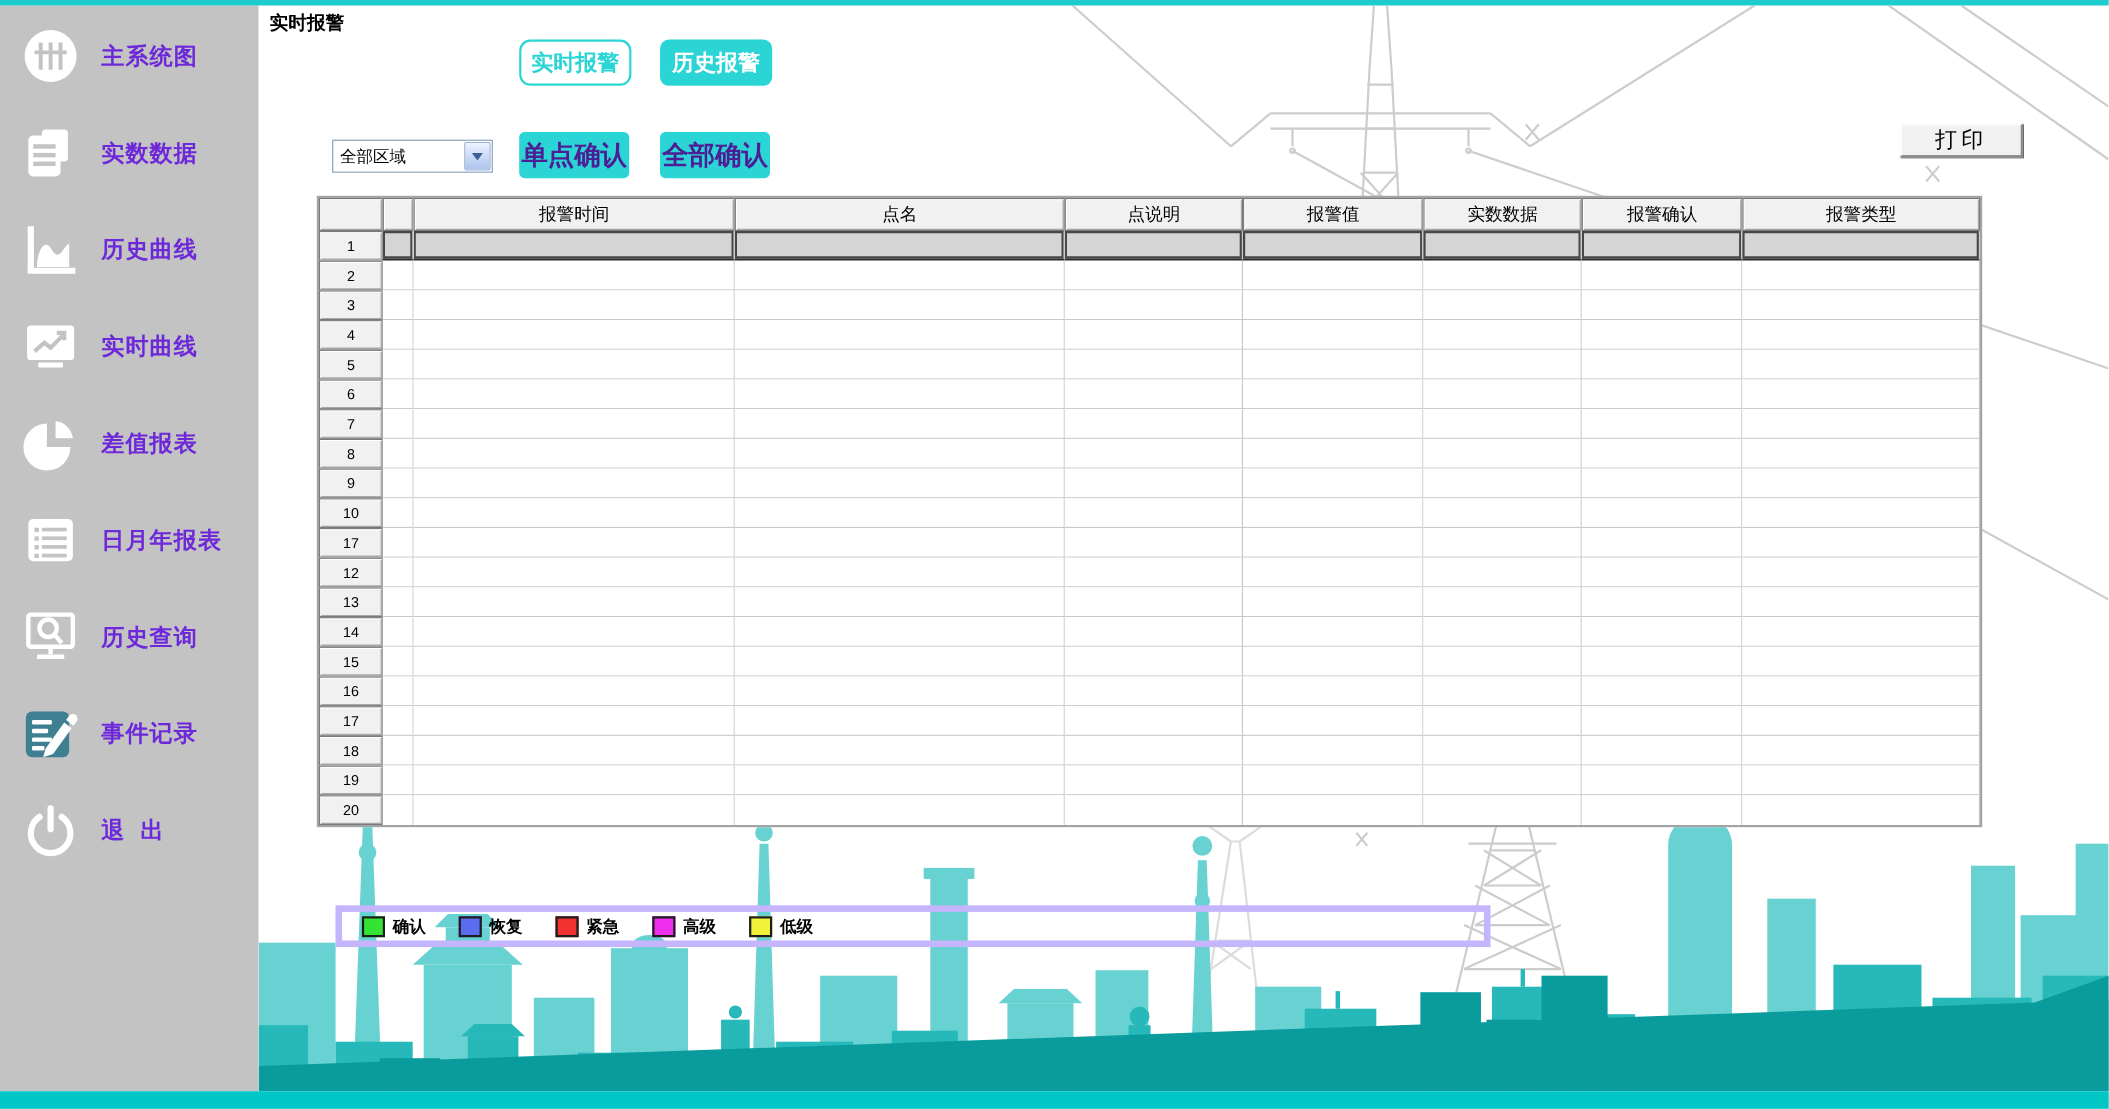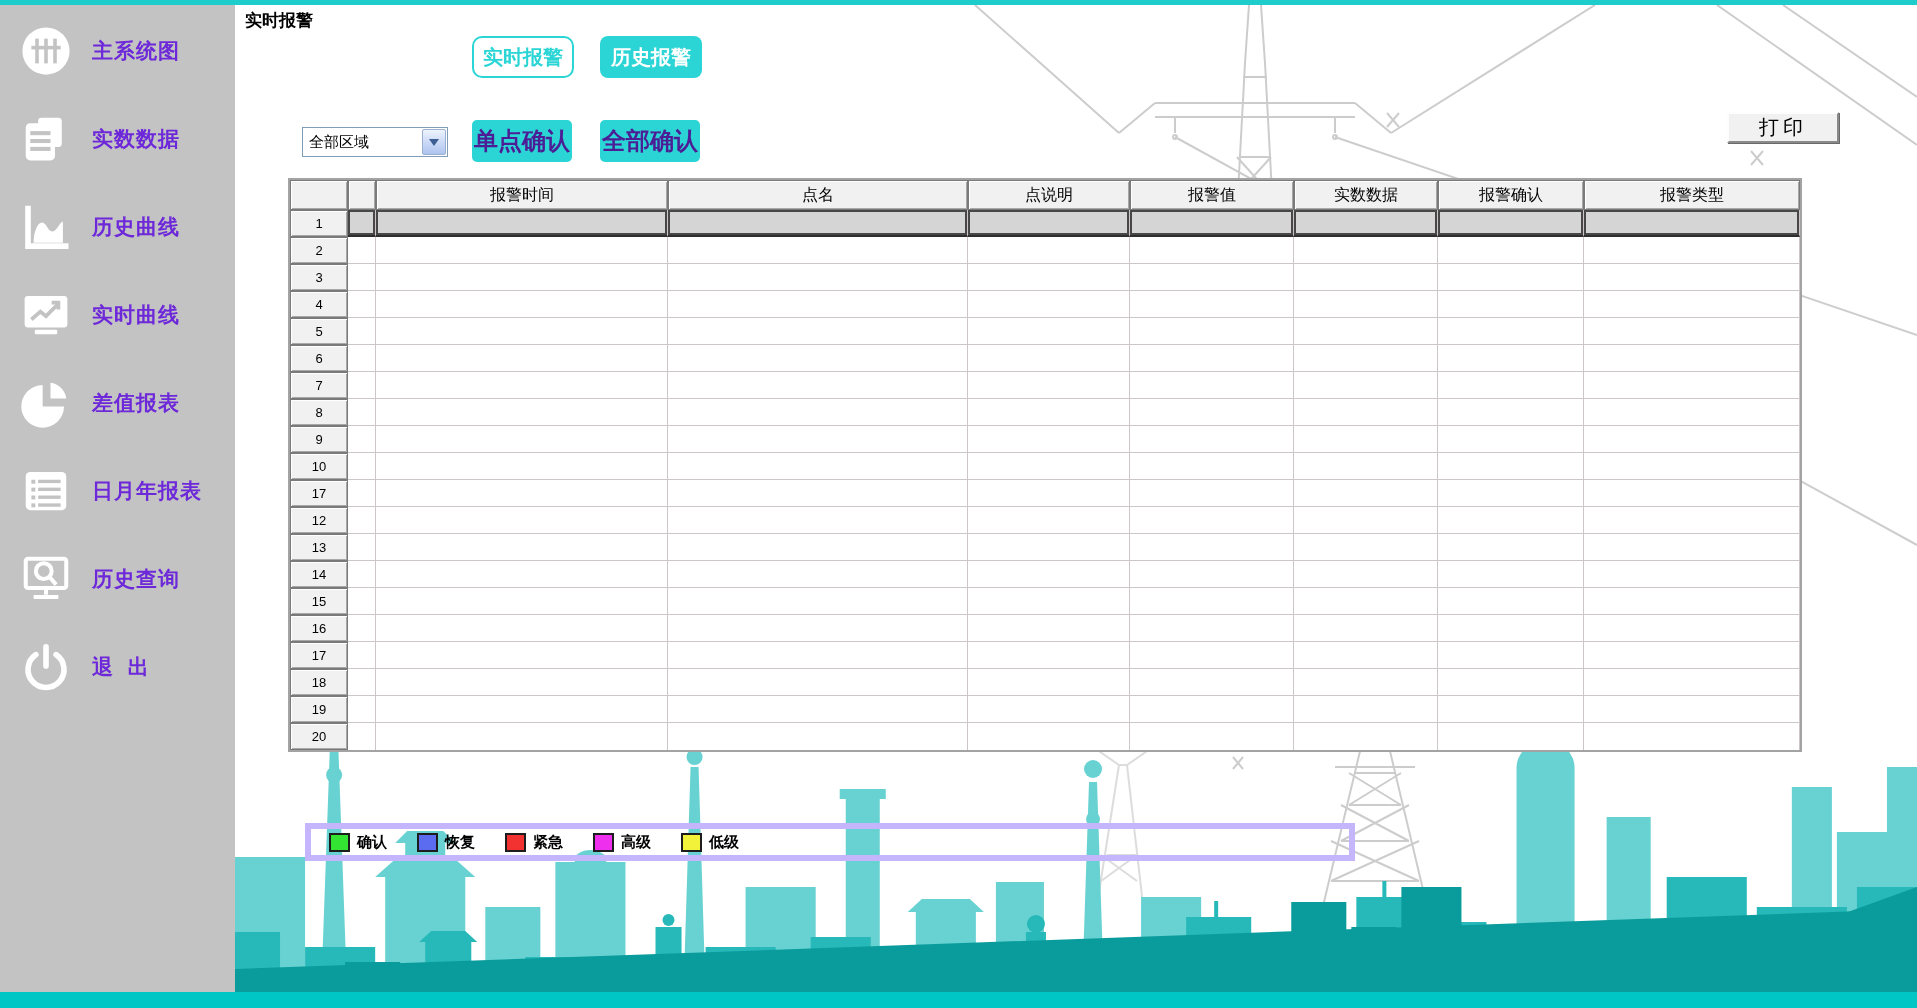--- a/index.html
+++ b/index.html
@@ -168,20 +168,36 @@
           <g stroke="#fff" stroke-width="3.6" fill="none">
             <rect x="6" y="6" width="36" height="26" rx="2"></rect>
             <circle cx="22" cy="17" r="7"></circle>
             <path d="M27 22l6 7"></path>
             <path d="M24 32v6"></path>
             <path d="M13 40h22"></path>
           </g>
         </svg>
       </span>
       <span class="side-label">历史查询</span>
+    </div>
+    <div class="side-item">
+      <span class="side-icon">
+        <svg viewBox="0 0 48 48">
+          <rect x="4" y="6" width="35" height="37" rx="5" fill="var(--event-icon,#3f7f92)"></rect>
+          <g fill="#fff">
+            <rect x="9" y="13" width="16" height="3.6" rx="1"></rect>
+            <rect x="9" y="20" width="13" height="3.6" rx="1"></rect>
+            <rect x="9" y="27" width="16" height="3.6" rx="1"></rect>
+            <rect x="9" y="34" width="10" height="3.6" rx="1"></rect>
+            <path d="M20 36 L35 15 l6 4.5 -15 21 -8 2.5z"></path>
+            <path d="M36.5 13 l6 4.5 2.5-3.5a3.7 3.7 0 0 0-6-4.5z"></path>
+          </g>
+        </svg>
+      </span>
+      <span class="side-label">事件记录</span>
     </div>
     <div class="side-item">
       <span class="side-icon">
         <svg viewBox="0 0 48 48">
           <g stroke="#fff" stroke-width="5" fill="none" stroke-linecap="round">
             <path d="M15 13a16 16 0 1 0 18 0"></path>
             <path d="M24 6v17"></path>
           </g>
         </svg>
       </span>

